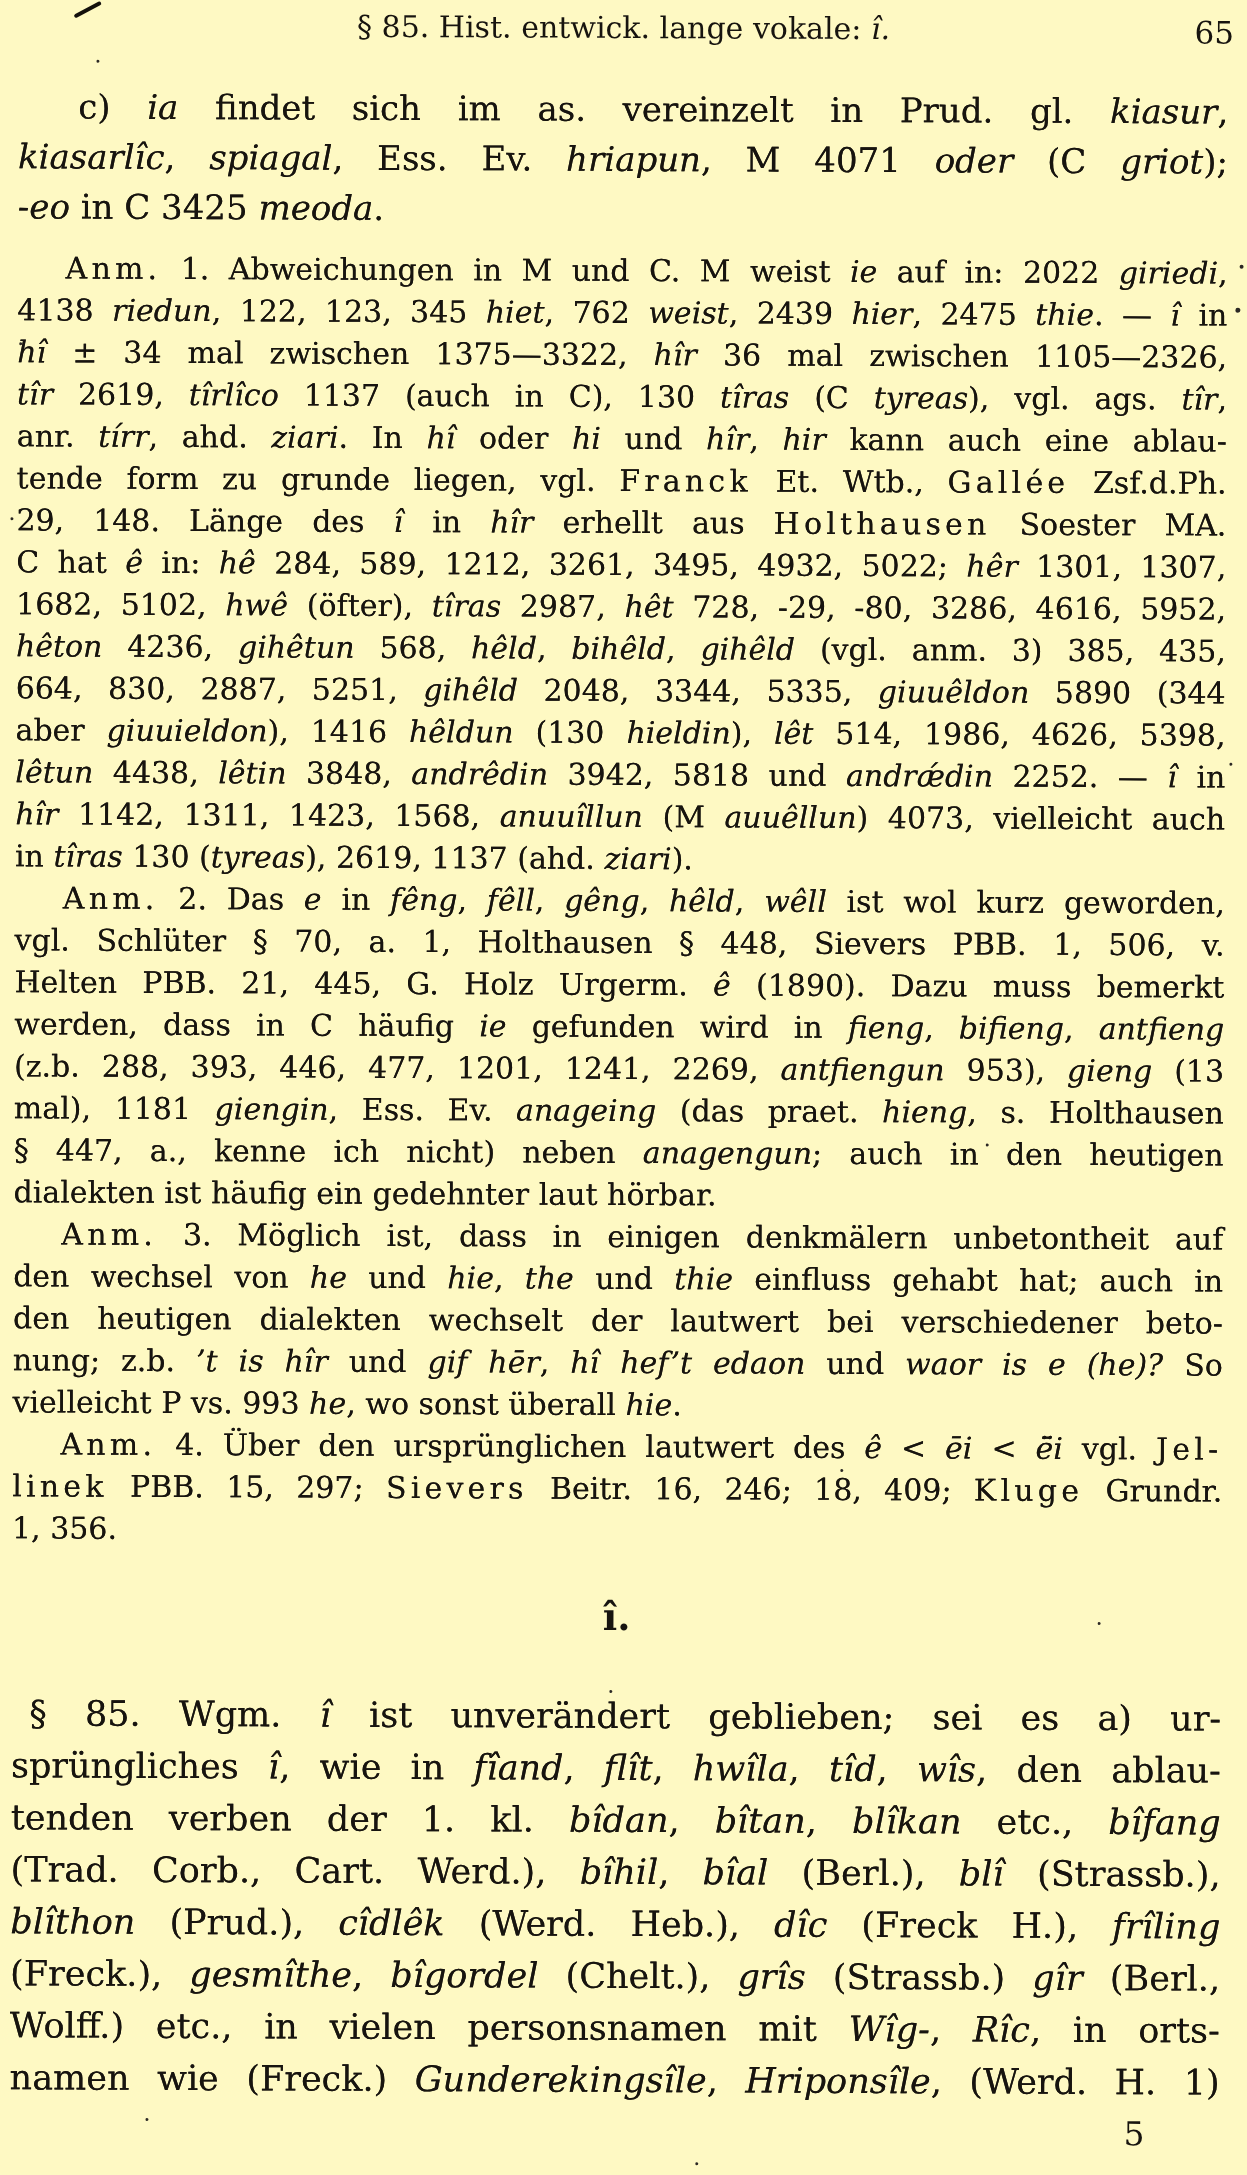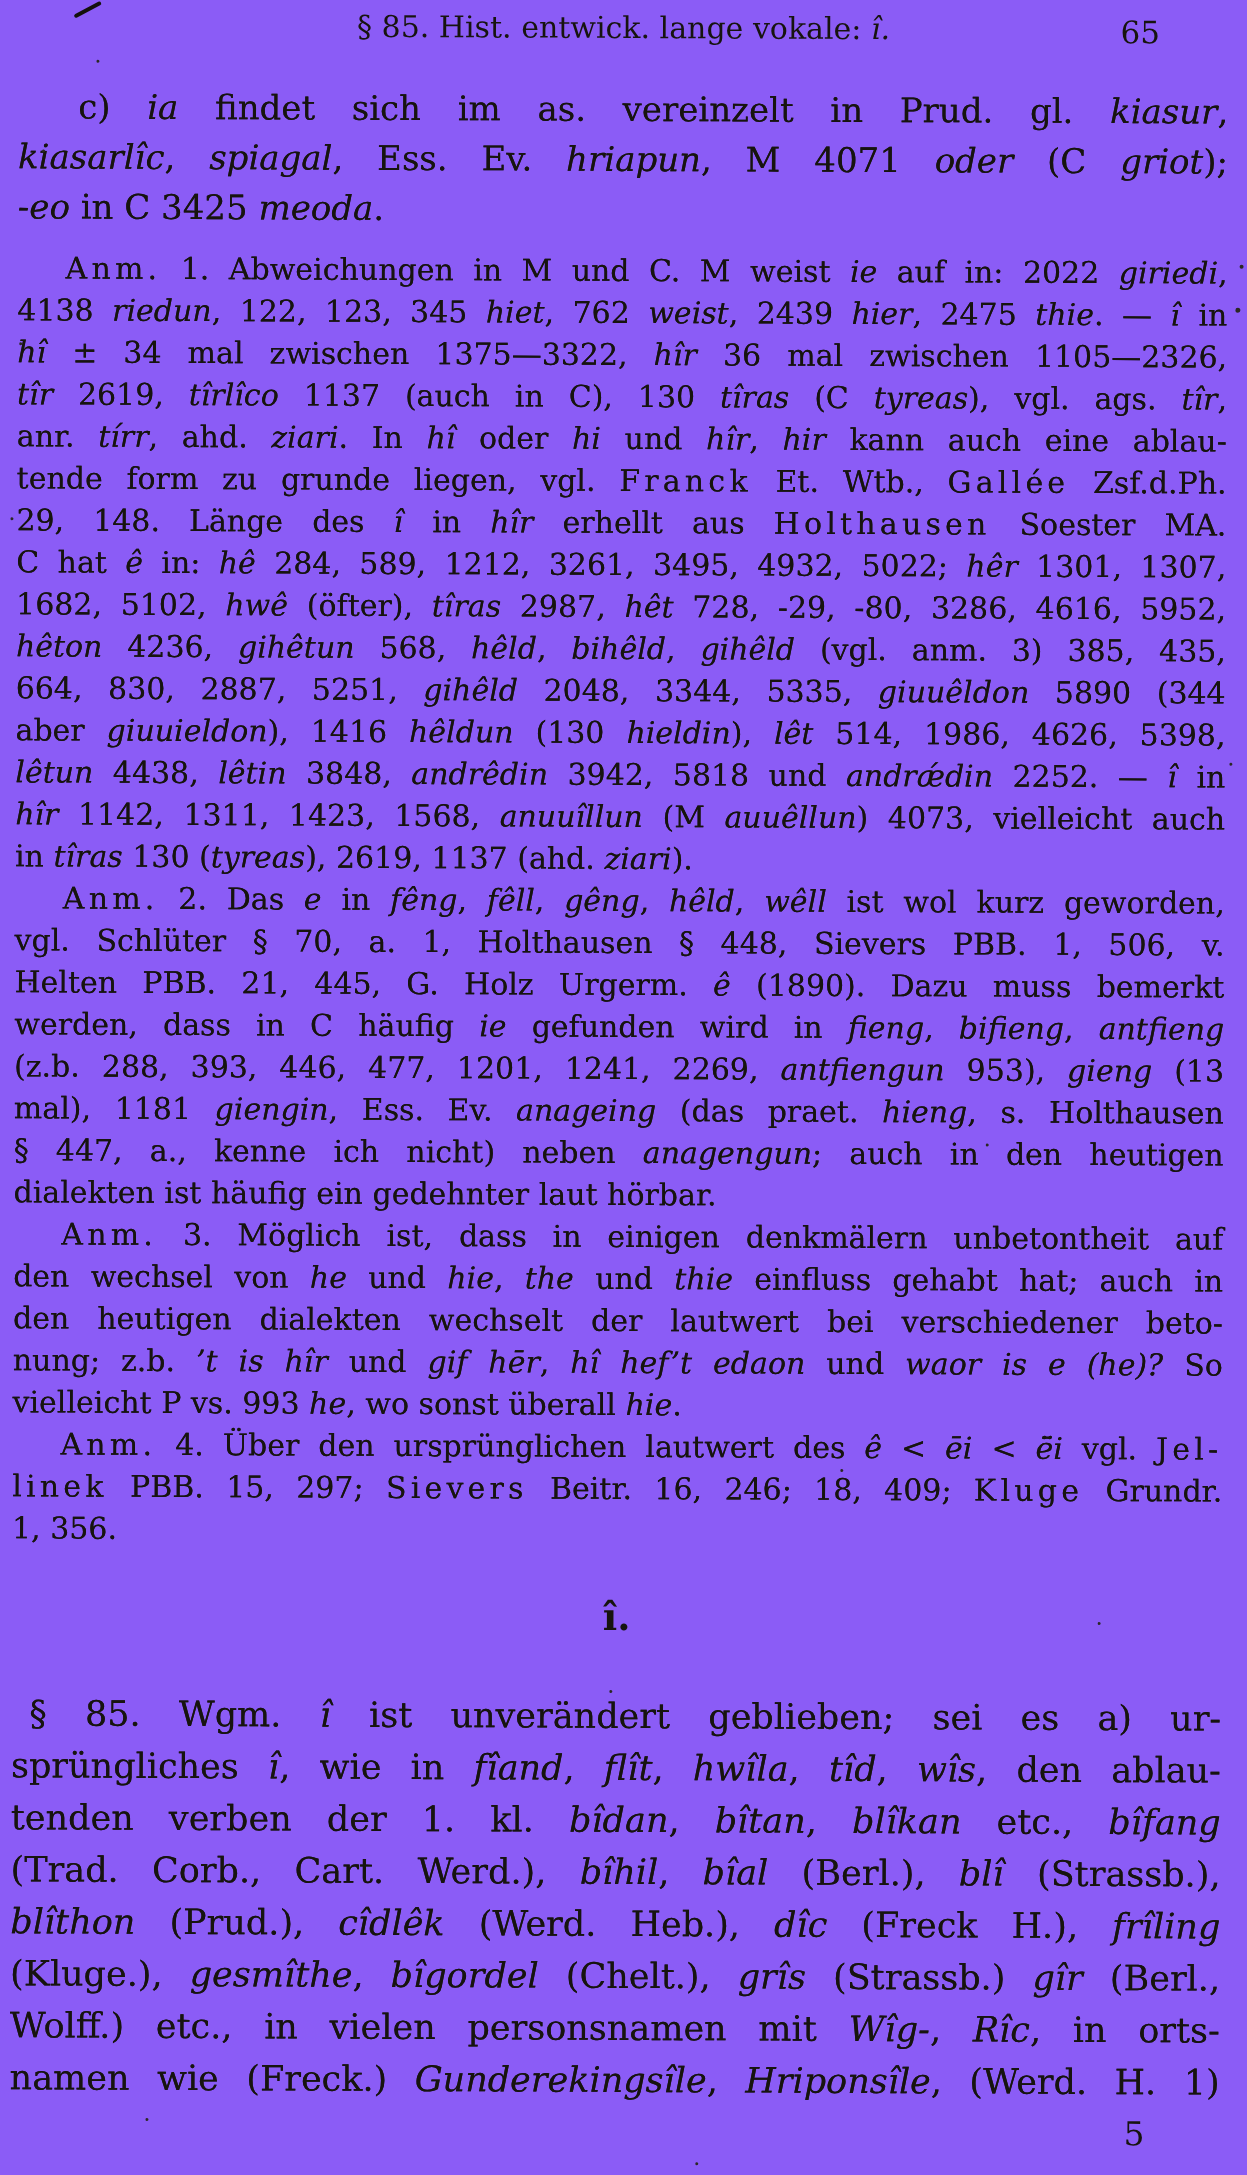--- a/index.html
+++ b/index.html
@@ -1,32 +1,32 @@
 <!DOCTYPE html>
 <html><head>
 <meta charset="utf-8">
 <style>
   html,body{margin:0;padding:0;background:#e8e8e4;}
   .page{
     position:relative;
     width:1247px;height:2175px;
-    background:#8b5cf6;
+    background:#fef9c3;
     overflow:hidden;
     font-family:"DejaVu Serif", serif;
     color:#17140f;
   }
   .content{
     position:absolute;left:0;top:0;width:1247px;height:2175px;
     transform:rotate(0.25deg);
     transform-origin:50% 50%;
   }
   .tblock{position:absolute;left:14px;width:1210px;}
   
   .rhead{top:8px;text-align:center;font-size:30px;line-height:40px;}
-  .pagenum{position:absolute;left:1116px;top:10px;font-size:31px;line-height:40px;}
+  .pagenum{position:absolute;left:1190px;top:10px;font-size:31px;line-height:40px;}
   
   .para .line{
     text-align:justify;
     text-align-last:justify;
     white-space:normal;
     text-shadow:0 0 0.6px rgba(20,16,10,.85);
   }
   .para .line:last-child{text-align-last:left;}
   .para.cont .line:last-child{text-align-last:justify;}
   .p-c{top:84px;font-size:34px;line-height:50px;}
@@ -107,21 +107,21 @@
     </div>
 
     <div class="tblock iheading"><span class="b">î.</span></div>
 
     <div class="tblock para cont p-85">
         <div class="line"><span>§ 85. Wgm. </span><span class="i">î</span><span> ist unverändert geblieben; sei es a) ur-</span></div>
         <div class="line"><span>sprüngliches </span><span class="i">î</span><span>, wie in </span><span class="i">fîand</span><span>, </span><span class="i">flît</span><span>, </span><span class="i">hwîla</span><span>, </span><span class="i">tîd</span><span>, </span><span class="i">wîs</span><span>, den ablau-</span></div>
         <div class="line"><span>tenden verben der 1. kl. </span><span class="i">bîdan</span><span>, </span><span class="i">bîtan</span><span>, </span><span class="i">blîkan</span><span> etc., </span><span class="i">bîfang</span></div>
         <div class="line"><span>(Trad. Corb., Cart. Werd.), </span><span class="i">bîhil</span><span>, </span><span class="i">bîal</span><span> (Berl.), </span><span class="i">blî</span><span> (Strassb.),</span></div>
         <div class="line"><span class="i">blîthon</span><span> (Prud.), </span><span class="i">cîdlêk</span><span> (Werd. Heb.), </span><span class="i">dîc</span><span> (Freck H.), </span><span class="i">frîling</span></div>
-        <div class="line"><span>(Kluge.), </span><span class="i">gesmîthe</span><span>, </span><span class="i">bîgordel</span><span> (Chelt.), </span><span class="i">grîs</span><span> (Strassb.) </span><span class="i">gîr</span><span> (Berl.,</span></div>
+        <div class="line"><span>(Freck.), </span><span class="i">gesmîthe</span><span>, </span><span class="i">bîgordel</span><span> (Chelt.), </span><span class="i">grîs</span><span> (Strassb.) </span><span class="i">gîr</span><span> (Berl.,</span></div>
         <div class="line"><span>Wolff.) etc., in vielen personsnamen mit </span><span class="i">Wîg-</span><span>, </span><span class="i">Rîc</span><span>, in orts-</span></div>
         <div class="line"><span>namen wie (Freck.) </span><span class="i">Gunderekingsîle</span><span>, </span><span class="i">Hriponsîle</span><span>, (Werd. H. 1)</span></div>
       </div>
 
     <div class="sig">5</div>
 
     <div class="stroke"></div>
     <div class="speck" style="left:1232px;top:305px;width:5px;height:5px;"></div>
     <div class="speck" style="left:1236px;top:262px;width:4px;height:4px;"></div>
     <div class="speck" style="left:92px;top:62px;width:3px;height:3px;"></div>

